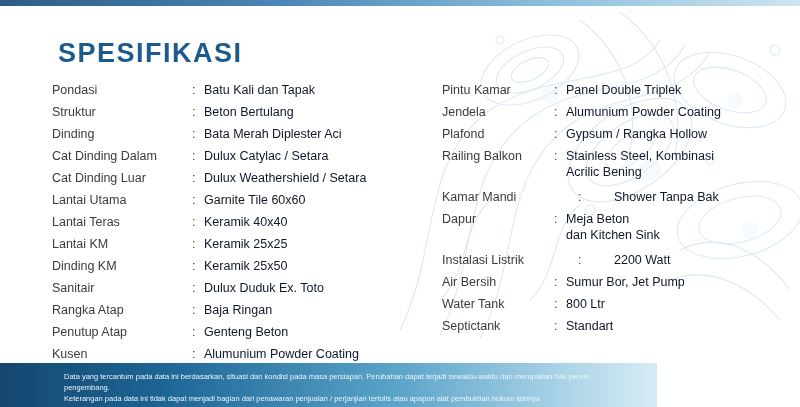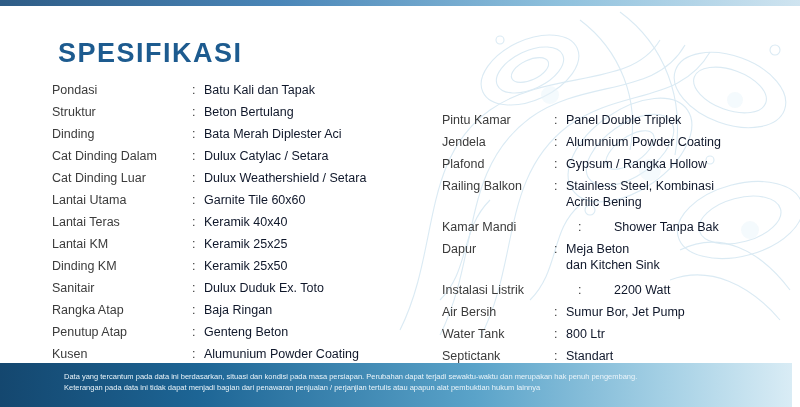--- a/index.html
+++ b/index.html
@@ -53,21 +53,21 @@
     left: 52px;
     top: 82px;
     width: 720px;
     display: flex;
     gap: 0px;
   }
   .col {
     display: block;
   }
   .col-left { width: 390px; }
-  .col-right { width: 330px; margin-top: 30px; }
+  .col-right { width: 330px; }
 
   .row {
     display: flex;
     align-items: flex-start;
     font-size: 12.5px;
     color: #333333;
     line-height: 16px;
     margin-bottom: 6px;
   }
   .row.gap-before { margin-top: 9px; gap: 24px; }
@@ -87,21 +87,21 @@
     white-space: pre-line;
   }
   .col-right .label {
     width: 112px;
     flex: 0 0 112px;
   }
   .footer {
     position: absolute;
     left: 0;
     bottom: 0;
-    width: 792px;
+    width: 657px;
     height: 44px;
     background: linear-gradient(to right, #14476f 0%, #1d6595 25%, #5aa3c9 60%, #a8d2e6 85%, #d9ecf5 100%);
   }
   .footer-text {
     position: absolute;
     left: 64px;
     top: 8px;
     right: 40px;
     font-size: 7.5px;
     line-height: 11px;

